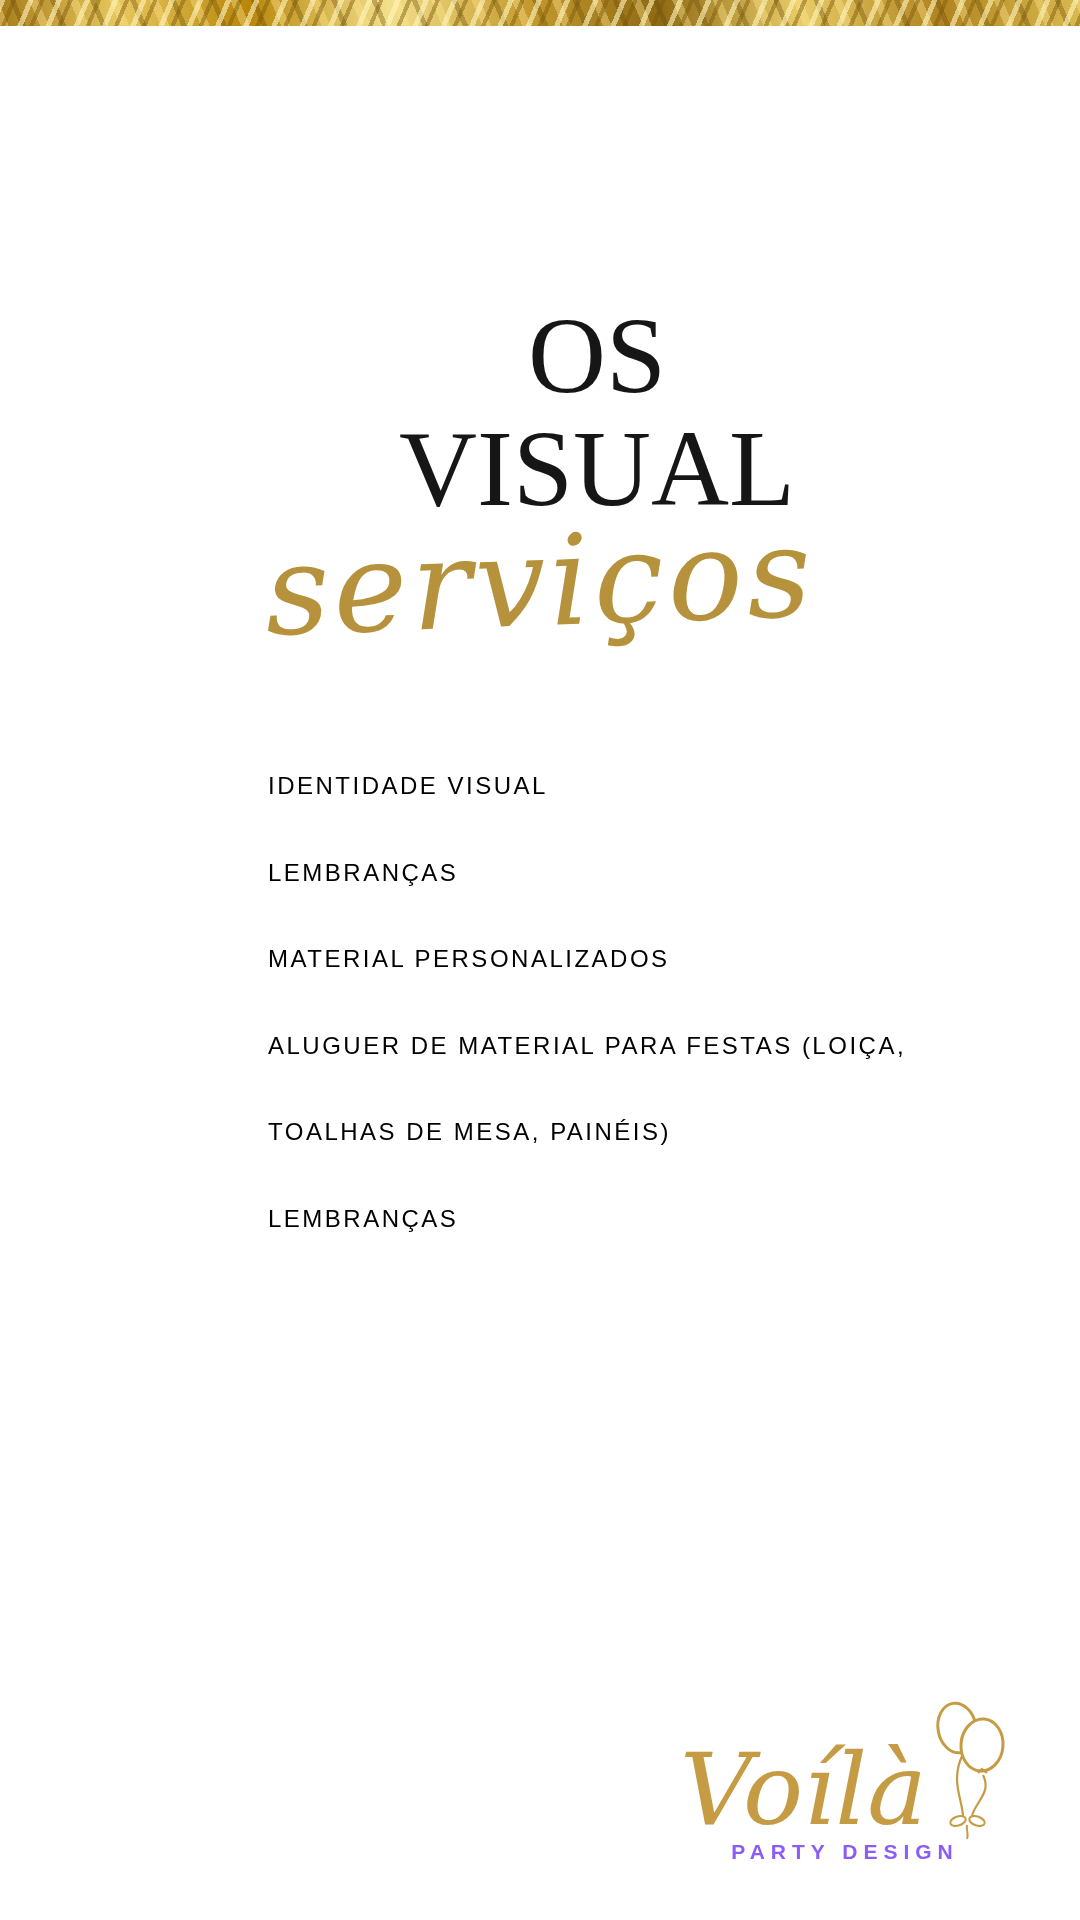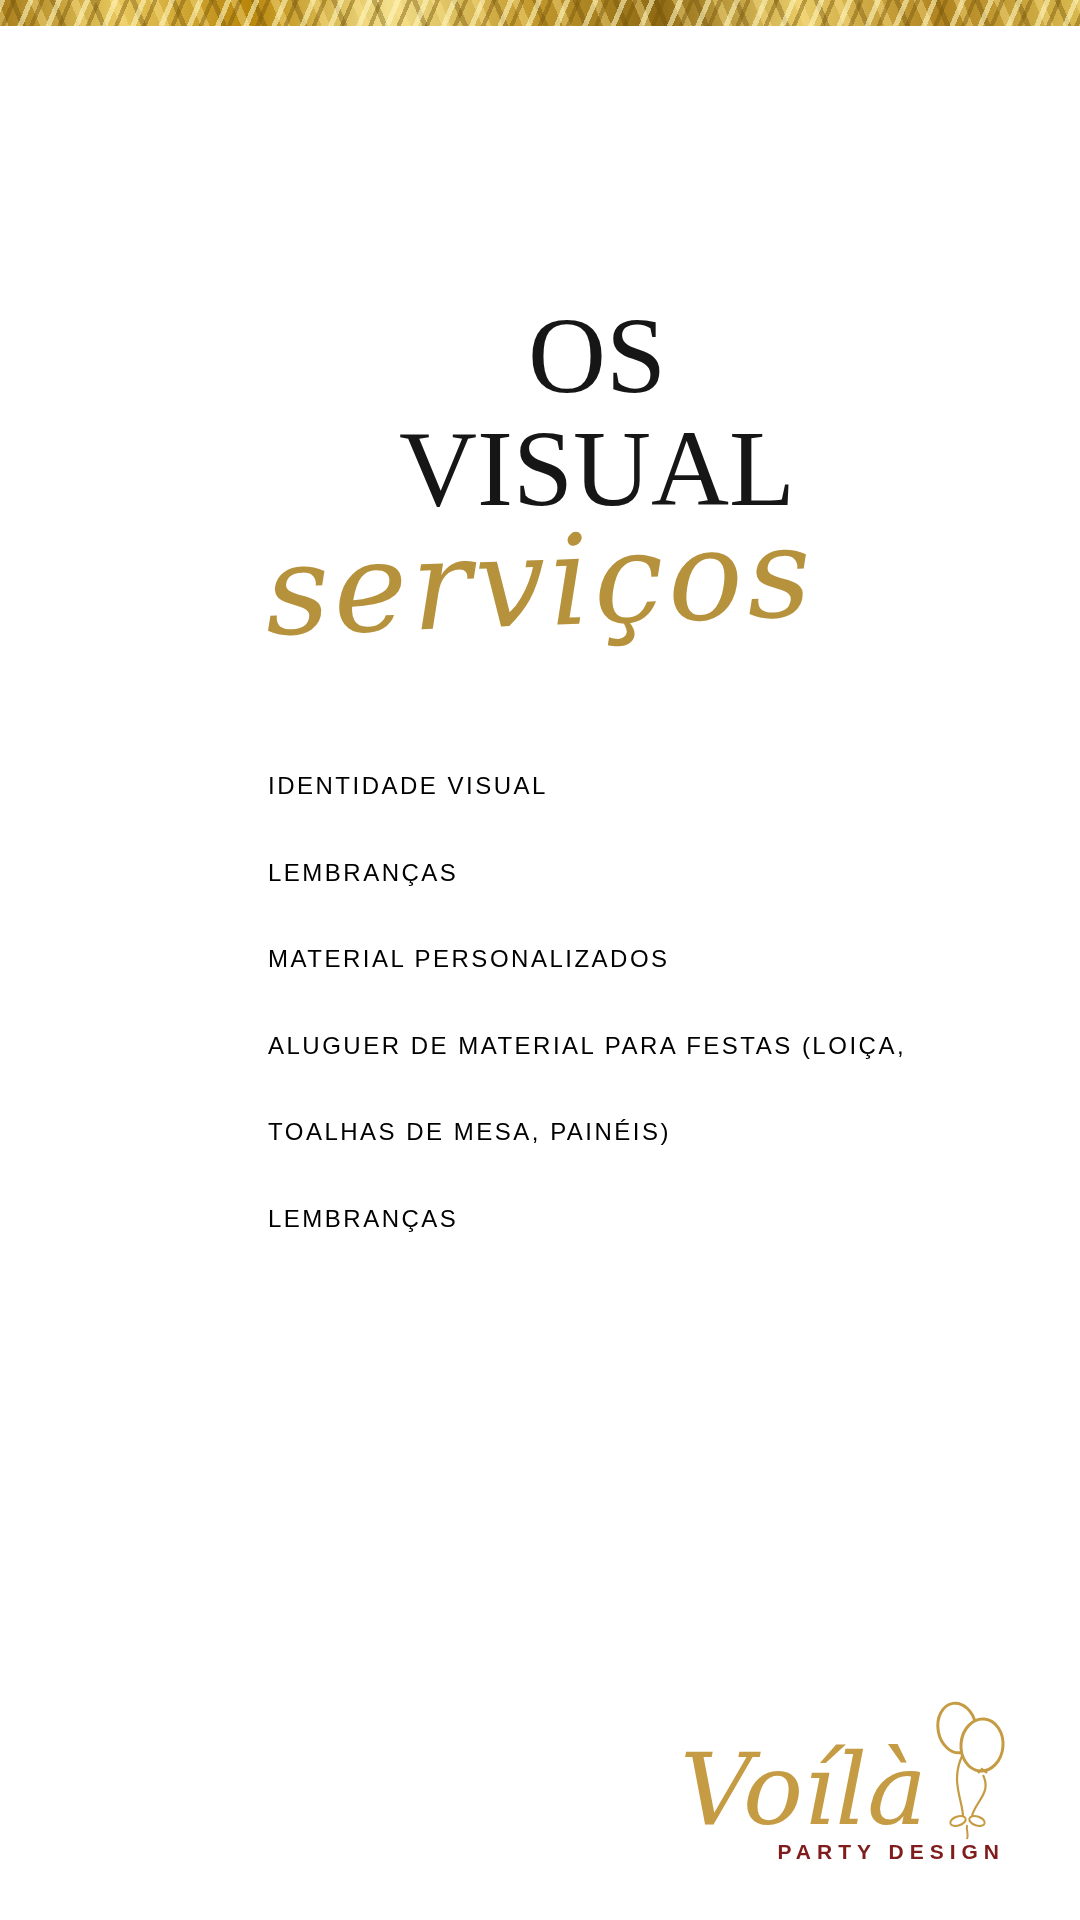--- a/index.html
+++ b/index.html
@@ -56,23 +56,23 @@
   .logo-script{
     position:absolute;left:20px;top:42px;
     font-family:"DejaVu Serif","Liberation Serif",serif;
     font-style:italic;
     font-size:100px;line-height:120px;
     color:#c59b43;white-space:nowrap;
   }
   .logo-balloons{position:absolute;left:270px;top:10px;width:80px;height:145px;}
   .logo-tagline{
     position:absolute;left:25px;top:151px;width:320px;
-    text-align:right;
+    text-align:center;
     font-size:21px;line-height:26px;letter-spacing:6px;
-    font-weight:700;color:#7f1d1d;white-space:nowrap;
+    font-weight:700;color:#8b5cf6;white-space:nowrap;
   }
 </style>
 </head>
 <body>
 
 <div class="page">
 
   <div class="foil-bar"></div>
 
   <div class="title">

